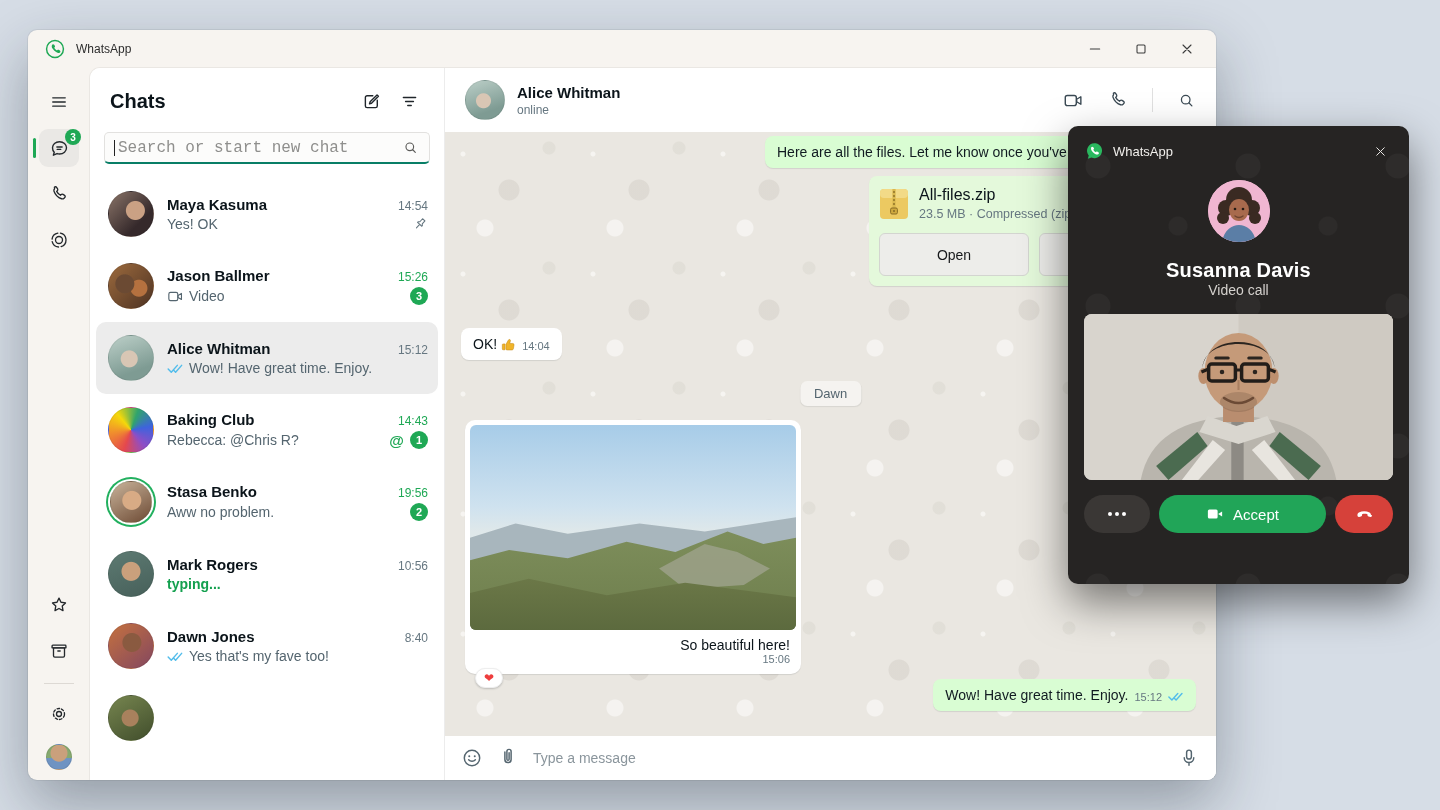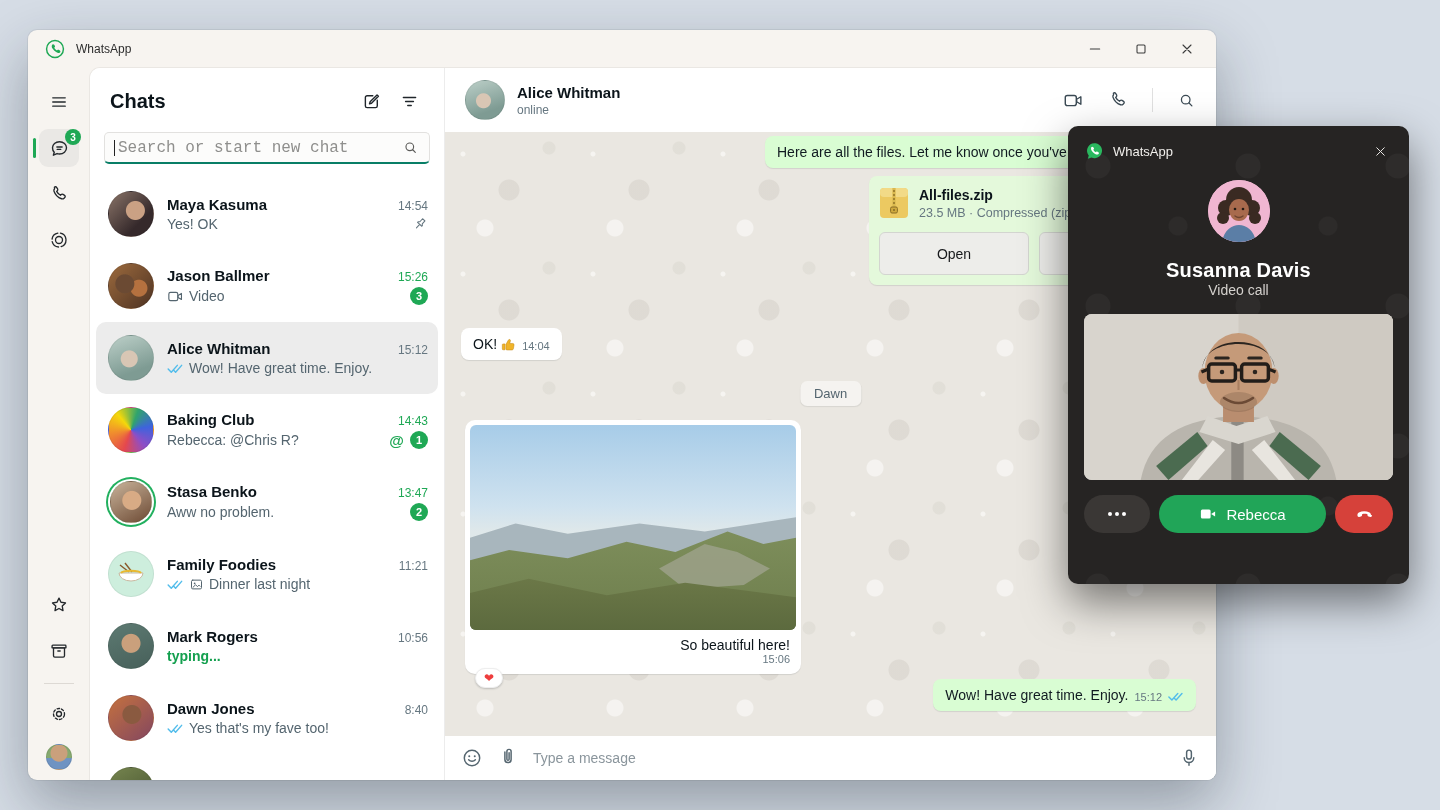--- a/index.html
+++ b/index.html
@@ -96,21 +96,21 @@
 
   .bubble { position:absolute; border-radius:8px; box-shadow:0 1px 1px rgba(11,20,26,.1); font-size:14px; }
   .b-out { background:#d9fdd3; }
   .b-in  { background:#fff; }
   .time { font-size:11px; color:#667781; }
 
   .m-files { top:4px; left:320px; right:20px; padding:8px 12px; white-space:nowrap; overflow:hidden; }
   .m-file { top:44px; right:20px; width:327px; padding:10px; background:#e4f9db; }
   .file-row { display:flex; gap:10px; align-items:center; }
   .file-texts { min-width:0; flex:1; }
-  .file-name { font-size:14px; color:#0b141a;font-weight:bold; }
+  .file-name { font-size:16px; color:#0b141a; }
   .file-meta { font-size:12.5px; color:#667781; margin-top:3px; white-space:nowrap; overflow:hidden; }
   .file-btns { display:flex; gap:10px; margin-top:12px; }
   .file-btn { height:43px; border-radius:6px; background:#ededea; border:1px solid #d3d5d0; font-size:14px; color:#17191b; font-family:inherit; }
   .file-btn.open { width:150px; }
   .file-btn.sliver { flex:1; }
 
   .m-ok { top:196px; left:16px; padding:8px 12px 8px; display:flex; align-items:flex-end; gap:6px; }
   .m-ok .txt { display:flex; align-items:center; gap:4px; color:#0b141a; }
 
   .date-pill { position:absolute; top:249px; left:50%; transform:translateX(-50%); background:#f5f3f0; color:#54656f; font-size:13px; padding:5px 14px; border-radius:7px; box-shadow:0 1px 1px rgba(11,20,26,.08); }
@@ -449,55 +449,31 @@
                   </span>
                 </div>
             </div>
           </div>
 
           <div class="row">
             <div class="avatar av-stasa ring"></div>
             <div class="row-main">
               <div class="row-top">
                   <span class="rname">Stasa Benko</span>
-                  <span class="rtime green">13:47</span>
+                  <span class="rtime green">19:56</span>
                 </div>
               <div class="row-bot">
                   <span class="preview">Aww no problem.</span>
                 <span class="bot-right">
                     <span class="badge">2</span>
                   </span>
                 </div>
             </div>
           </div>
 
-          <div class="row">
-            <div class="avatar av-family">
-              <svg width="30" height="24" viewBox="0 0 30 24">
-                  <path d="M4 3l9 7M9 1l7 9" stroke="#8a5a2b" stroke-width="1.4"></path>
-                  <path d="M3 11h24a12 8 0 0 1-24 0z" fill="#fff" stroke="#c9b8a0"></path>
-                  <path d="M5 11c2-3 18-3 20 0" fill="none" stroke="#e8b931" stroke-width="2"></path>
-                </svg>
-            </div>
-            <div class="row-main">
-              <div class="row-top">
-                  <span class="rname">Family Foodies</span>
-                  <span class="rtime">11:21</span>
-                </div>
-              <div class="row-bot">
-                  <svg class="ticks" width="17" height="11">
-                    <use href="#i-ticks"></use>
-                  </svg>
-                  <svg class="pv-ic" width="15" height="15">
-                    <use href="#i-image"></use>
-                  </svg>
-                  <span class="preview">Dinner last night</span>
-                </div>
-            </div>
-          </div>
 
           <div class="row">
             <div class="avatar av-mark"></div>
             <div class="row-main">
               <div class="row-top">
                   <span class="rname">Mark Rogers</span>
                   <span class="rtime">10:56</span>
                 </div>
               <div class="row-bot">
                   <span class="preview typing">typing...</span>
@@ -688,21 +664,21 @@
   <div class="cp-actions">
     <button class="btn-more">
         <i></i>
         <i></i>
         <i></i>
       </button>
     <button class="btn-accept">
       <svg width="18" height="18">
           <use href="#i-camfill"></use>
         </svg>
-      <span>Rebecca</span>
+      <span>Accept</span>
     </button>
     <button class="btn-decline">
       <svg width="20" height="20">
           <use href="#i-phonedown"></use>
         </svg>
     </button>
   </div>
 </div>
 
 </body></html>

